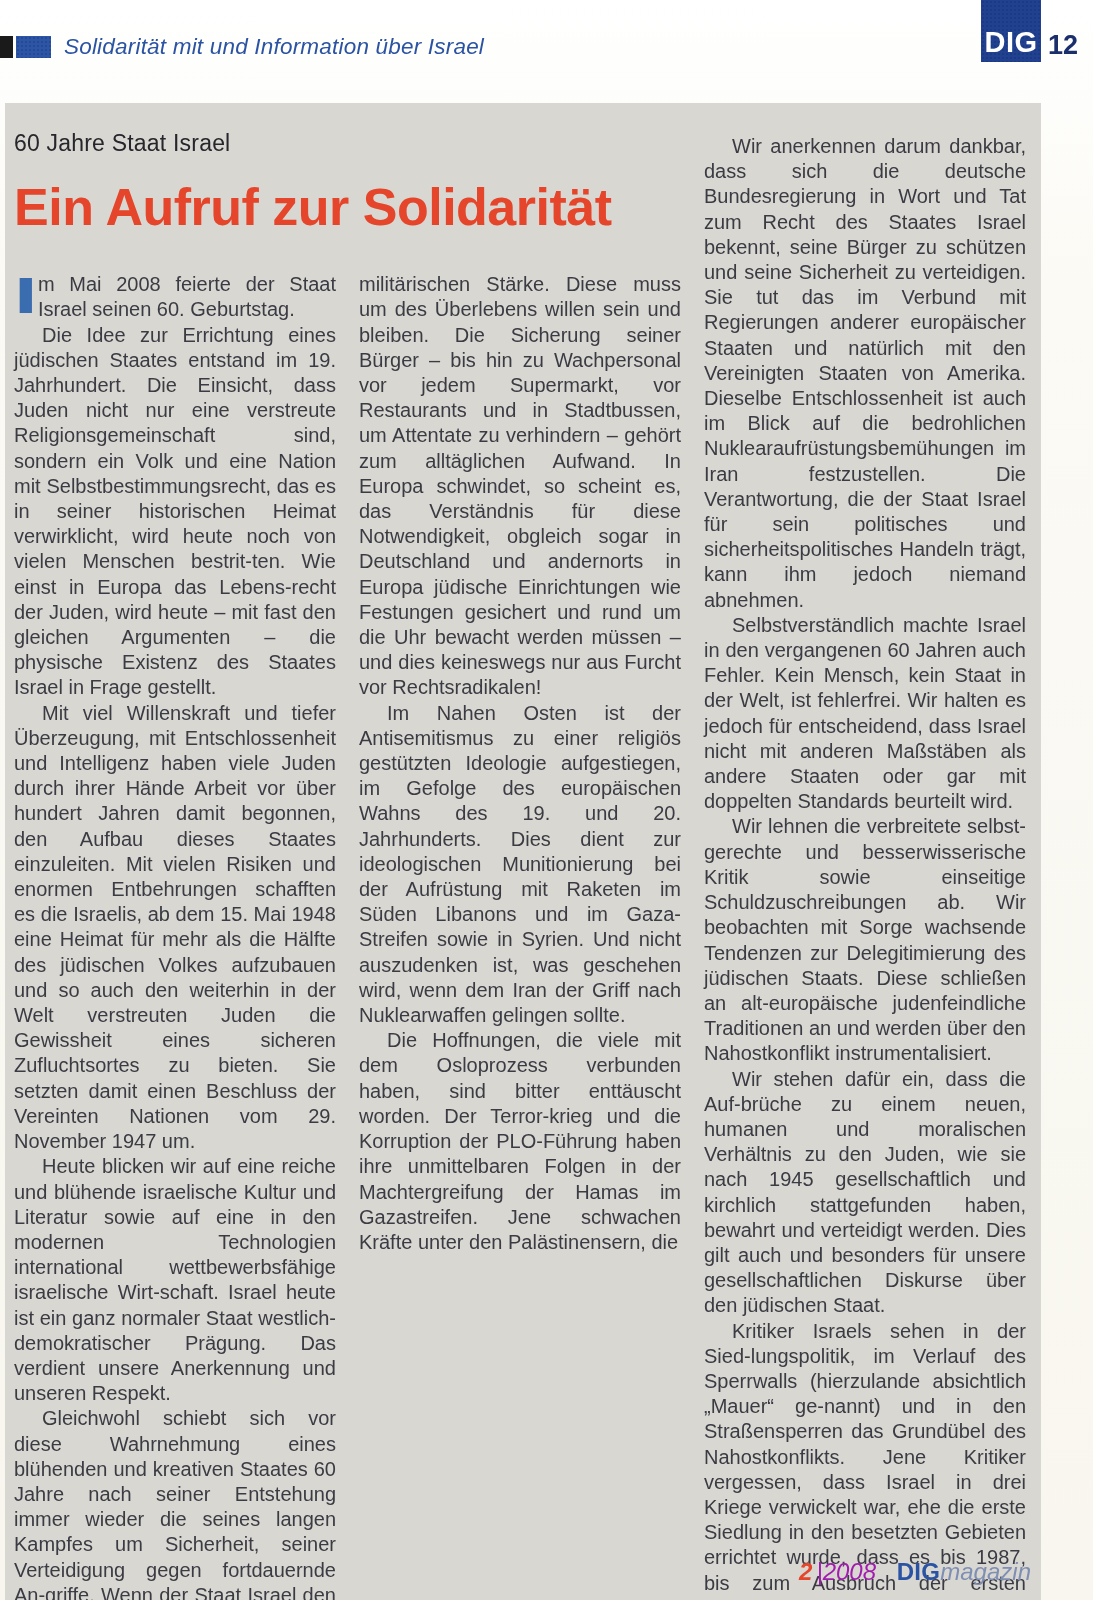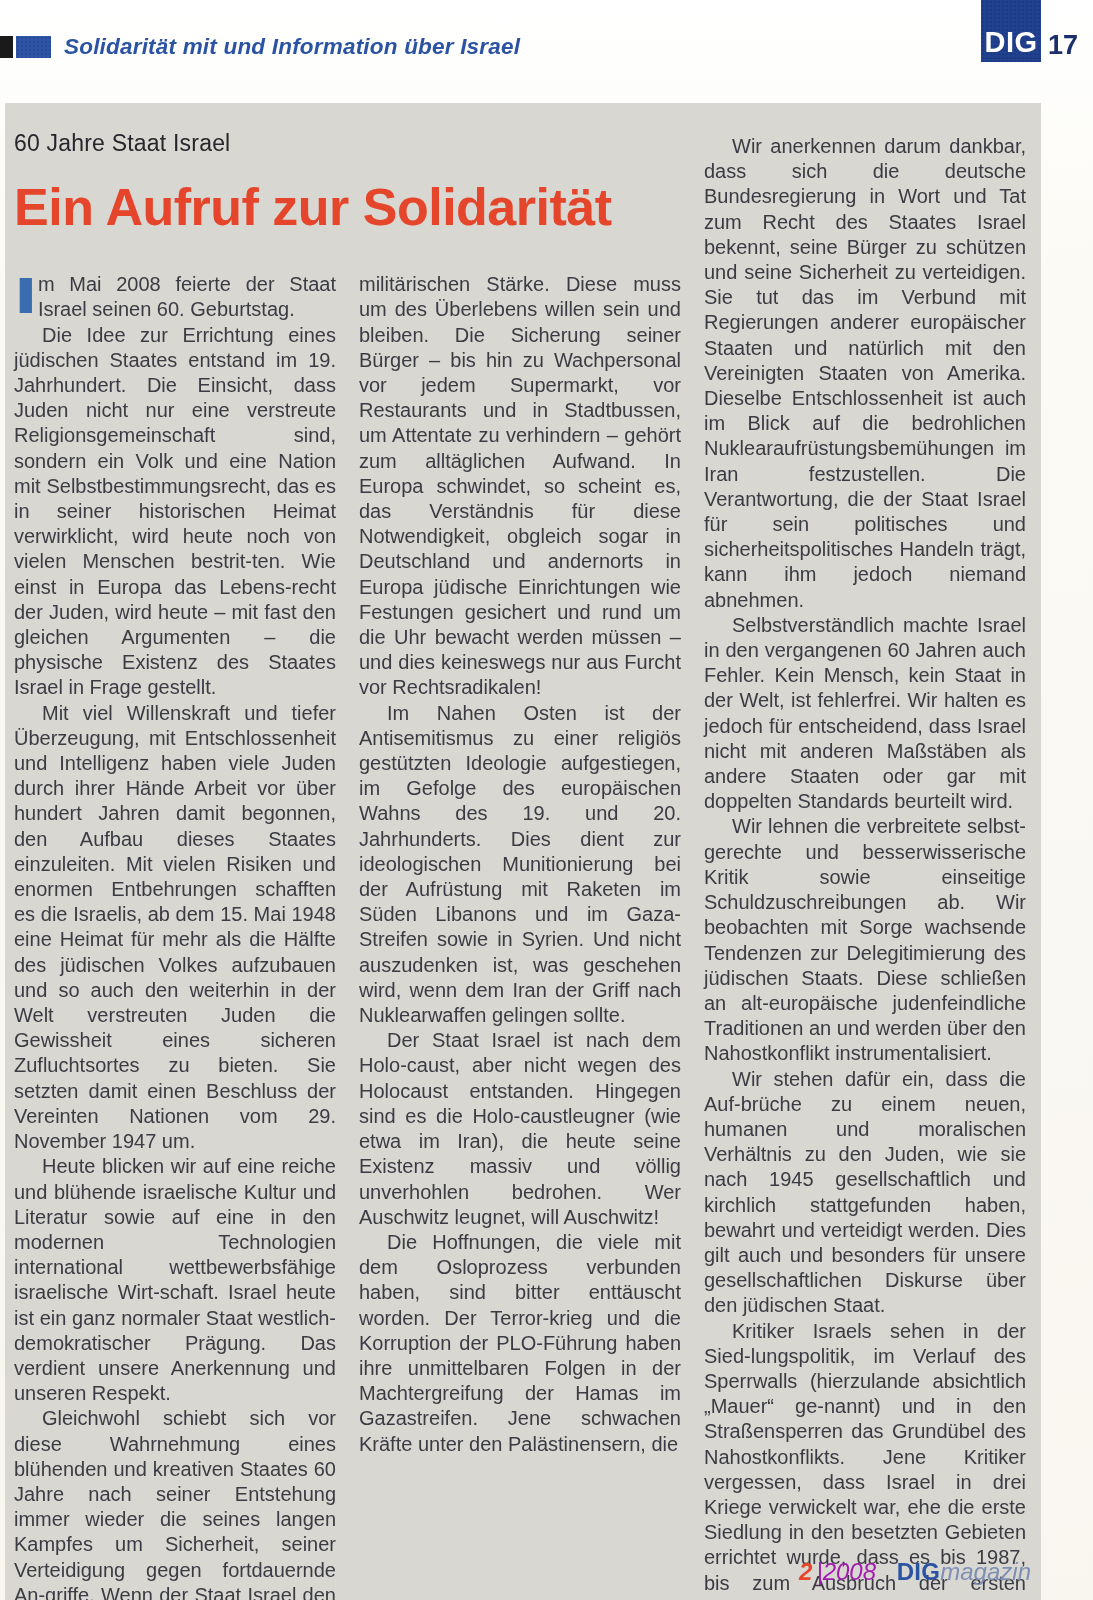--- a/index.html
+++ b/index.html
@@ -15,21 +15,21 @@
   
   .header{position:absolute;top:0;left:0;right:0;height:100px;}
   .header-marks{position:absolute;top:36px;left:0;display:flex;gap:3px;}
   .mark{display:inline-block;height:22px;}
   .mark.black{width:13px;background:#1a1a1a;}
   .mark.blue{width:35px;background:#2d55a4;
     background-image:radial-gradient(#244a97 30%,transparent 32%);
     background-size:4px 4px;}
   .section-title{
     position:absolute;top:34px;left:64px;
-    font-size:22.5px;font-weight:bold;font-style:italic;
+    font-size:22.5px;font-weight:normal;font-style:italic;
     color:#2b53a3;letter-spacing:.2px;
   }
   .dig-box{
     position:absolute;top:0;left:981px;width:60px;height:62px;
     background:#21418e;
     background-image:radial-gradient(#1b3a85 30%,transparent 32%);
     background-size:4px 4px;
     display:flex;align-items:flex-end;justify-content:center;
   }
   .dig-box span{
@@ -96,40 +96,39 @@
 
   <header class="header">
     <div class="header-marks">
       <span class="mark black"></span>
       <span class="mark blue"></span>
     </div>
     <span class="section-title">Solidarität mit und Information über Israel</span>
     <div class="dig-box">
       <span>DIG</span>
     </div>
-    <span class="page-num">17</span>
+    <span class="page-num">12</span>
   </header>
 
   <main class="content">
     <div class="cols-row">
       <div class="left-block">
         <div class="kicker">60 Jahre Staat Israel</div>
         <h1 class="headline">Ein Aufruf zur Solidarität</h1>
         <div class="two-cols">
           <div class="col" id="col-0">
               <p class="no-indent"><span class="drop-cap">I</span>m Mai 2008 feierte der Staat Israel seinen 60. Geburtstag.</p>
               <p>Die Idee zur Errichtung eines jüdischen Staates entstand im 19. Jahrhundert. Die Einsicht, dass Juden nicht nur eine verstreute Religionsgemeinschaft sind, sondern ein Volk und eine Nation mit Selbstbestimmungsrecht, das es in seiner historischen Heimat verwirklicht, wird heute noch von vielen Menschen bestrit-ten. Wie einst in Europa das Lebens-recht der Juden, wird heute – mit fast den gleichen Argumenten – die physische Existenz des Staates Israel in Frage gestellt.</p>
               <p>Mit viel Willenskraft und tiefer Überzeugung, mit Entschlossenheit und Intelligenz haben viele Juden durch ihrer Hände Arbeit vor über hundert Jahren damit begonnen, den Aufbau dieses Staates einzuleiten. Mit vielen Risiken und enormen Entbehrungen schafften es die Israelis, ab dem 15. Mai 1948 eine Heimat für mehr als die Hälfte des jüdischen Volkes aufzubauen und so auch den weiterhin in der Welt verstreuten Juden die Gewissheit eines sicheren Zufluchtsortes zu bieten. Sie setzten damit einen Beschluss der Vereinten Nationen vom 29. November 1947 um.</p>
               <p>Heute blicken wir auf eine reiche und blühende israelische Kultur und Literatur sowie auf eine in den modernen Technologien international wettbewerbsfähige israelische Wirt-schaft. Israel heute ist ein ganz normaler Staat westlich-demokratischer Prägung. Das verdient unsere Anerkennung und unseren Respekt.</p>
               <p>Gleichwohl schiebt sich vor diese Wahrnehmung eines blühenden und kreativen Staates 60 Jahre nach seiner Entstehung immer wieder die seines langen Kampfes um Sicherheit, seiner Verteidigung gegen fortdauernde An-griffe. Wenn der Staat Israel den 60. Jahrestag seiner Gründung begeht, so kann er das auch dank seiner</p>
             </div>
           <div class="col" id="col-1">
               <p class="no-indent">militärischen Stärke. Diese muss um des Überlebens willen sein und bleiben. Die Sicherung seiner Bürger – bis hin zu Wachpersonal vor jedem Supermarkt, vor Restaurants und in Stadtbussen, um Attentate zu verhindern – gehört zum alltäglichen Aufwand. In Europa schwindet, so scheint es, das Verständnis für diese Notwendigkeit, obgleich sogar in Deutschland und andernorts in Europa jüdische Einrichtungen wie Festungen gesichert und rund um die Uhr bewacht werden müssen – und dies keineswegs nur aus Furcht vor Rechtsradikalen!</p>
               <p>Im Nahen Osten ist der Antisemitismus zu einer religiös gestützten Ideologie aufgestiegen, im Gefolge des europäischen Wahns des 19. und 20. Jahrhunderts. Dies dient zur ideologischen Munitionierung bei der Aufrüstung mit Raketen im Süden Libanons und im Gaza-Streifen sowie in Syrien. Und nicht auszudenken ist, was geschehen wird, wenn dem Iran der Griff nach Nuklearwaffen gelingen sollte.</p>
-              <p>Der Staat Israel ist nach dem Holo-caust, aber nicht wegen des Holocaust entstanden. Hingegen sind es die Holo-caustleugner (wie etwa im Iran), die heute seine Existenz massiv und völlig unverhohlen bedrohen. Wer Auschwitz leugnet, will Auschwitz!</p>
               <p>Die Hoffnungen, die viele mit dem Osloprozess verbunden haben, sind bitter enttäuscht worden. Der Terror-krieg und die Korruption der PLO-Führung haben ihre unmittelbaren Folgen in der Machtergreifung der Hamas im Gazastreifen. Jene schwachen Kräfte unter den Palästinensern, die</p>
             </div>
         </div>
       </div>
       <div class="col col3" id="col-2">
           <p>Wir anerkennen darum dankbar, dass sich die deutsche Bundesregierung in Wort und Tat zum Recht des Staates Israel bekennt, seine Bürger zu schützen und seine Sicherheit zu verteidigen. Sie tut das im Verbund mit Regierungen anderer europäischer Staaten und natürlich mit den Vereinigten Staaten von Amerika. Dieselbe Entschlossenheit ist auch im Blick auf die bedrohlichen Nuklearaufrüstungsbemühungen im Iran festzustellen. Die Verantwortung, die der Staat Israel für sein politisches und sicherheitspolitisches Handeln trägt, kann ihm jedoch niemand abnehmen.</p>
           <p>Selbstverständlich machte Israel in den vergangenen 60 Jahren auch Fehler. Kein Mensch, kein Staat in der Welt, ist fehlerfrei. Wir halten es jedoch für entscheidend, dass Israel nicht mit anderen Maßstäben als andere Staaten oder gar mit doppelten Standards beurteilt wird.</p>
           <p>Wir lehnen die verbreitete selbst-gerechte und besserwisserische Kritik sowie einseitige Schuldzuschreibungen ab. Wir beobachten mit Sorge wachsende Tendenzen zur Delegitimierung des jüdischen Staats. Diese schließen an alt-europäische judenfeindliche Traditionen an und werden über den Nahostkonflikt instrumentalisiert.</p>
           <p>Wir stehen dafür ein, dass die Auf-brüche zu einem neuen, humanen und moralischen Verhältnis zu den Juden, wie sie nach 1945 gesellschaftlich und kirchlich stattgefunden haben, bewahrt und verteidigt werden. Dies gilt auch und besonders für unsere gesellschaftlichen Diskurse über den jüdischen Staat.</p>
           <p>Kritiker Israels sehen in der Sied-lungspolitik, im Verlauf des Sperrwalls (hierzulande absichtlich „Mauer“ ge-nannt) und in den Straßensperren das Grundübel des Nahostkonflikts. Jene Kritiker vergessen, dass Israel in drei Kriege verwickelt war, ehe die erste Siedlung in den besetzten Gebieten errichtet wurde, dass es bis 1987, bis zum Ausbruch der ersten Intifada,</p>

